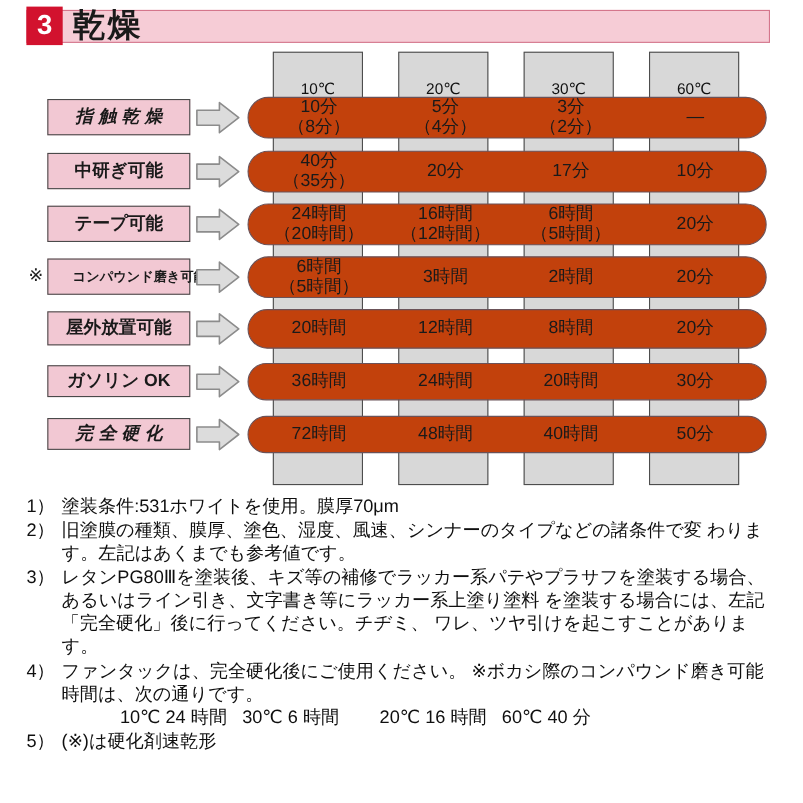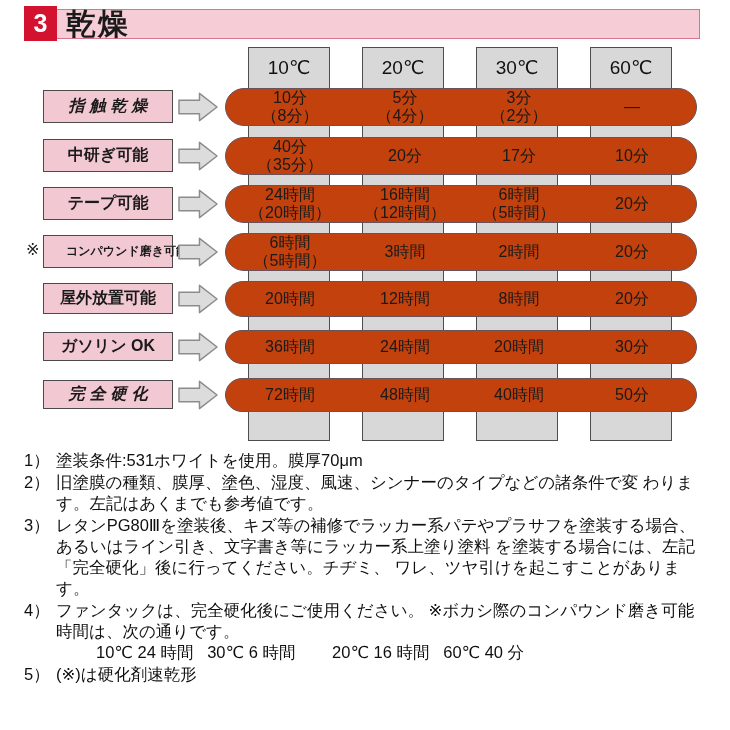--- a/index.html
+++ b/index.html
@@ -12,21 +12,21 @@
     background:#f6ccd6;border:1px solid #d4768c;box-sizing:border-box;}
   .sec-num{position:absolute;left:24px;top:6px;width:33px;height:35px;
     background:#d2122e;color:#fff;display:flex;align-items:center;justify-content:center;
     font-size:25px;font-weight:bold;z-index:3;}
   .sec-title{position:absolute;left:66px;top:8px;height:32px;line-height:32px;
     font-size:30px;font-weight:bold;letter-spacing:2px;color:#1a1a1a;z-index:3;}
   
   .diagram{position:absolute;left:0;top:0;width:730px;height:450px;}
   .col{position:absolute;top:47px;height:394px;width:82px;background:#d8d8d8;
     border:1px solid #4d4d4d;box-sizing:border-box;z-index:1;}
-  .col-label{margin-top:8px;text-align:center;font-size:19px;color:#111;}
+  .col-label{margin-top:24px;text-align:center;font-size:14px;color:#111;}
   .col1{left:248px}.col2{left:362px}.col3{left:476px}.col4{left:590px}
 
   .row{position:absolute;left:0;width:730px;z-index:2;}
   .r1{top:88px;height:38px}.r2{top:137px;height:38px}.r3{top:185px;height:38px}
   .r4{top:233px;height:38px}.r5{top:281px;height:36px}.r6{top:330px;height:34px}
   .r7{top:378px;height:34px}
 
   .label-box{position:absolute;left:43px;width:130px;top:2px;bottom:3px;
     background:#f2c8d3;border:1.5px solid #4a4a4a;box-sizing:border-box;
     display:flex;align-items:center;justify-content:center;
@@ -44,21 +44,21 @@
     display:flex;align-items:center;justify-content:center;text-align:center;
     font-size:16px;line-height:1.12;white-space:pre-line;color:#1a1a1a;font-weight:500;}
   .c1{left:4px}.c2{left:119px}.c3{left:233px}.c4{left:346px}
 
   
   .notes{position:absolute;left:24px;top:450px;width:686px;font-size:16.5px;
     line-height:1.27;color:#0f0f0f;}
   .note{display:flex;margin-bottom:1px;}
   .note-num{width:32px;flex:none;}
   .note-body{flex:1;}
-  .note-sub{white-space:pre;margin-left:40px;}
+  .note-sub{white-space:pre;margin-left:53px;}
 </style>
 </head>
 <body>
 
 <div class="page">
 
   <div class="banner"></div>
   <div class="sec-num">3</div>
   <div class="sec-title">乾燥</div>
 

